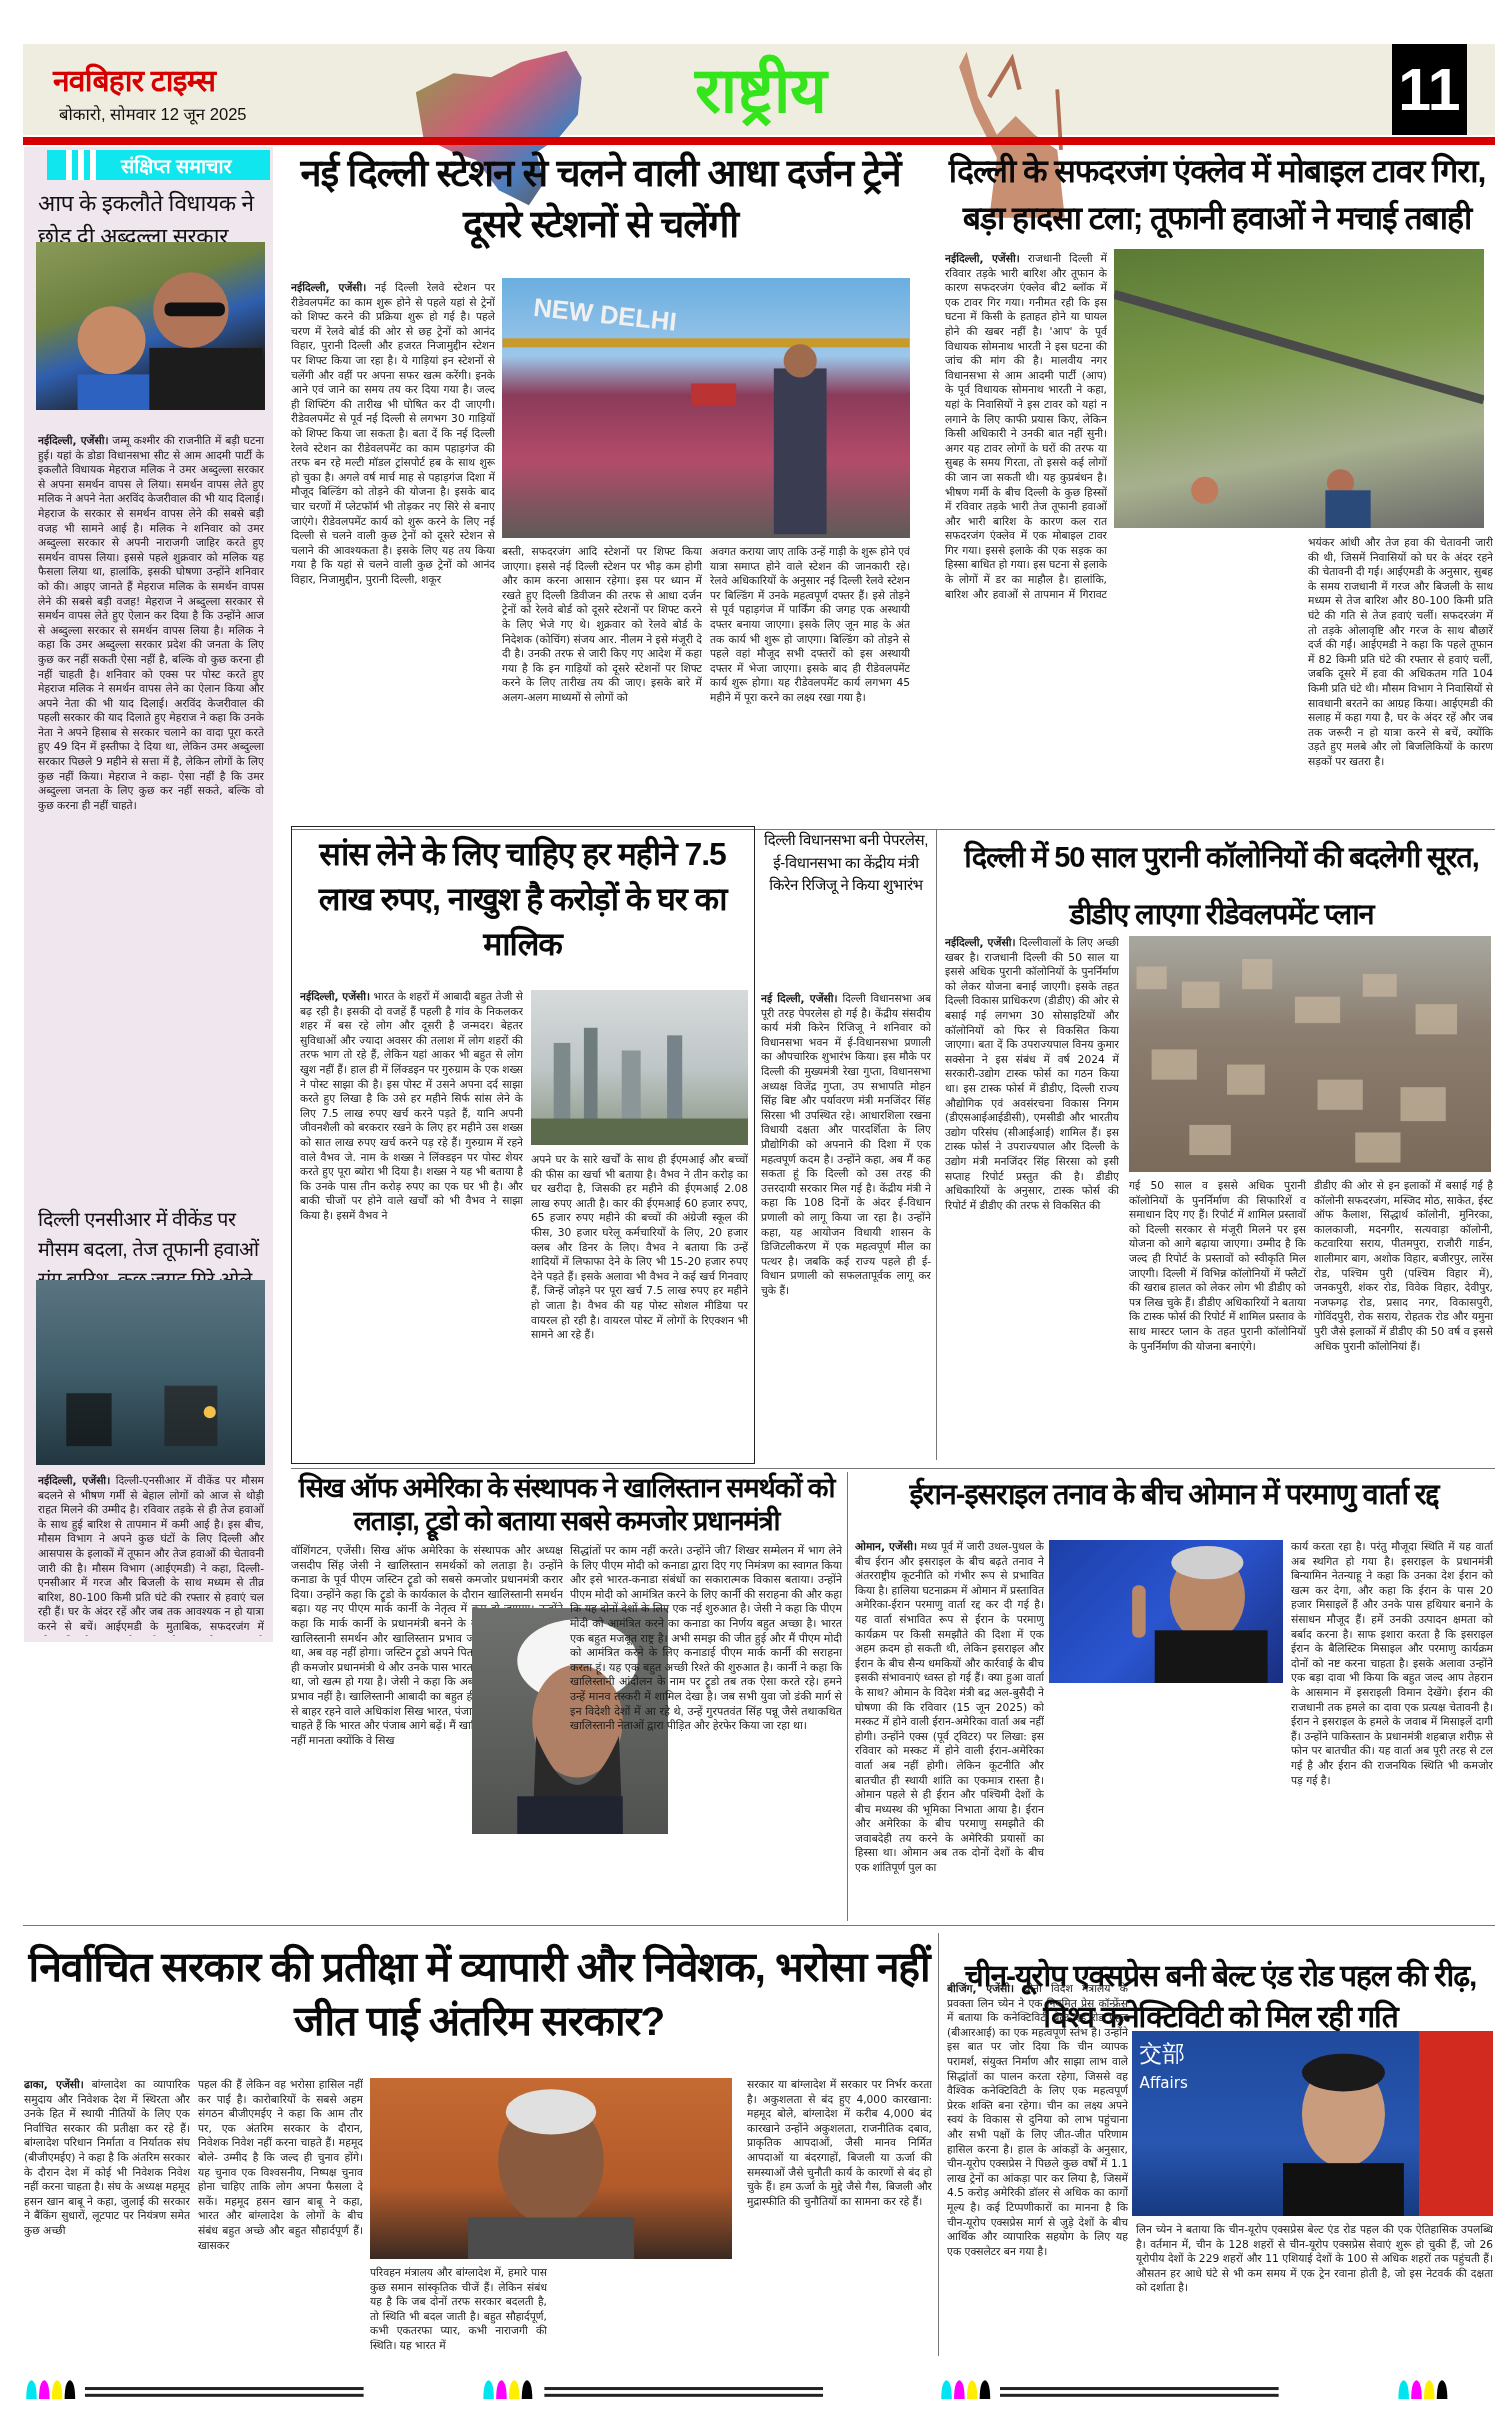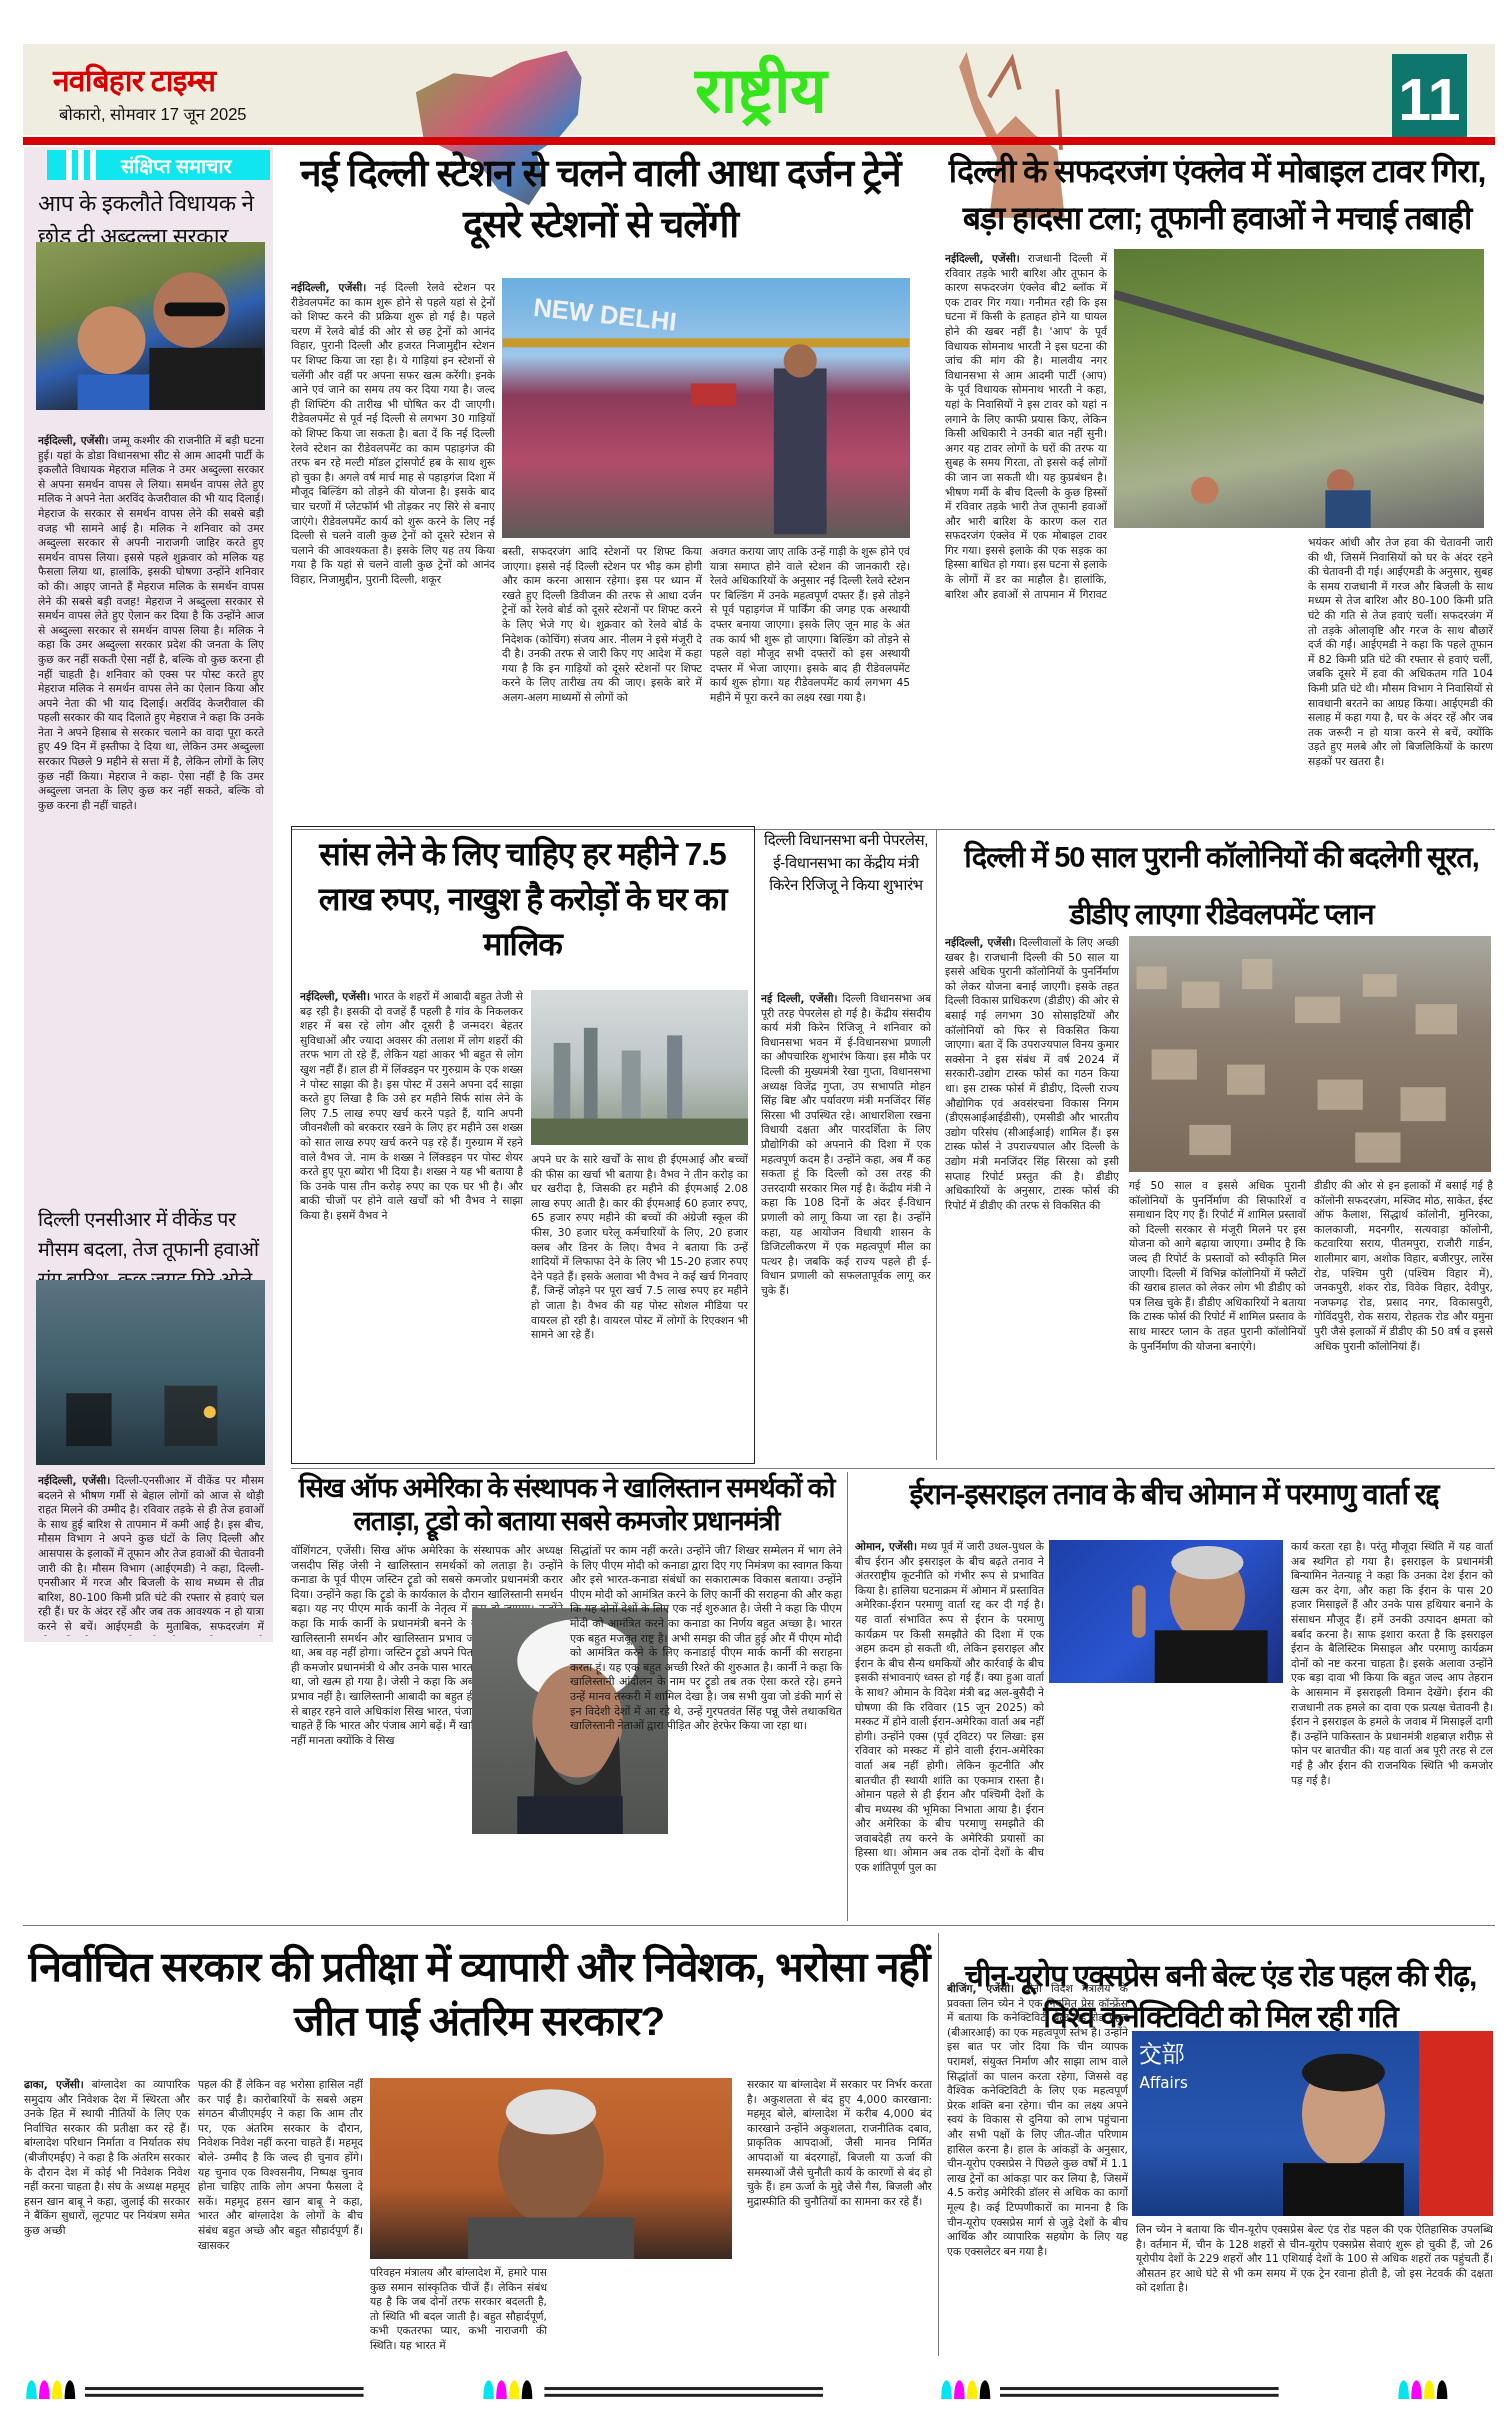--- a/index.html
+++ b/index.html
@@ -6,21 +6,21 @@
   html, body { width: 1510px; height: 2426px; background: #ffffff; overflow: hidden; }
   body { position: relative; font-family: "DejaVu Sans", sans-serif; color: #111; }
   .abs { position: absolute; }
   
   .mast { left: 22.6px; top: 44px; width: 1472px; height: 91px; background: #efede0; }
   .mast-title { left: 53px; top: 59px; font-family: "Liberation Sans", sans-serif; font-weight: 700; font-size: 30px; color: #d60000; letter-spacing: -0.8px; }
   .mast-date { left: 59px; top: 102px; font-family: "Liberation Sans", sans-serif; font-size: 16.6px; color: #111; }
   .mast-map { left: 408px; top: 47px; width: 189px; height: 162px; }
   .mast-section { left: 695px; top: 45px; font-family: "Liberation Sans", sans-serif; font-weight: 700; font-size: 63px; color: #34e51b; }
   .mast-figure { left: 944px; top: 44px; width: 151px; height: 174px; }
-  .mast-pageno { left: 1392px; top: 54px; width: 75px; height: 91px; background: #0f766e; color: #fff; font-family: "Liberation Sans", sans-serif; font-weight: 700; font-size: 59px; display: flex; align-items: center; justify-content: center; }
+  .mast-pageno { left: 1392px; top: 44px; width: 75px; height: 91px; background: #000000; color: #fff; font-family: "Liberation Sans", sans-serif; font-weight: 700; font-size: 59px; display: flex; align-items: center; justify-content: center; }
   .mast-rule { left: 22.6px; top: 137px; width: 1472px; height: 7.5px; background: #d60000; }
 
   
   .headline { font-family: "Liberation Sans", sans-serif; font-weight: 700; color: #0a0a0a; text-align: center; line-height: 1.15; letter-spacing: -1.1px; }
   .body-text { font-family: "DejaVu Sans", sans-serif; font-size: 10.7px; line-height: 14.6px; color: #1a1a1a; text-align: justify; overflow: hidden; }
   .body-text b { font-weight: 700; margin-top: 20px; }
   .photo { overflow: hidden; }
   .vrule { position: absolute; width: 0.8px; background: #777; }
   .hrule { position: absolute; height: 0.8px; background: #777; }
 
@@ -30,21 +30,21 @@
   .sb-tag-bars { left: 66px; top: 150px; width: 33px; height: 30px; display: flex; gap: 6px; }
   .sb-tag-bars span { display: block; width: 6px; height: 30px; background: #fff; }
   .sb-tag-label { left: 121px; top: 152px; font-family: "Liberation Sans", sans-serif; font-weight: 700; font-size: 19.6px; color: #ffffff; }
   .sb-head { font-family: "Liberation Sans", sans-serif; font-size: 22.6px; line-height: 33px; color: #111; letter-spacing: -0.4px; border-bottom: 0.8px dotted #555; }
 </style>
 </head>
 <body>
 
 <div class="abs mast"></div>
 <div class="abs mast-title">नवबिहार टाइम्स</div>
-<div class="abs mast-date">बोकारो, सोमवार 17 जून 2025</div>
+<div class="abs mast-date">बोकारो, सोमवार 12 जून 2025</div>
 <div class="abs mast-map">
   <svg width="189" height="162" viewBox="0 0 250 215">
     <defs>
         <linearGradient id="mg" x1="0" y1="0" x2="1" y2="1">
           <stop offset="0" stop-color="#7a9a3a"></stop>
           <stop offset=".4" stop-color="#c84f6a"></stop>
           <stop offset=".7" stop-color="#3a6fb5"></stop>
           <stop offset="1" stop-color="#4a3a2a"></stop>
         </linearGradient>
       </defs>

